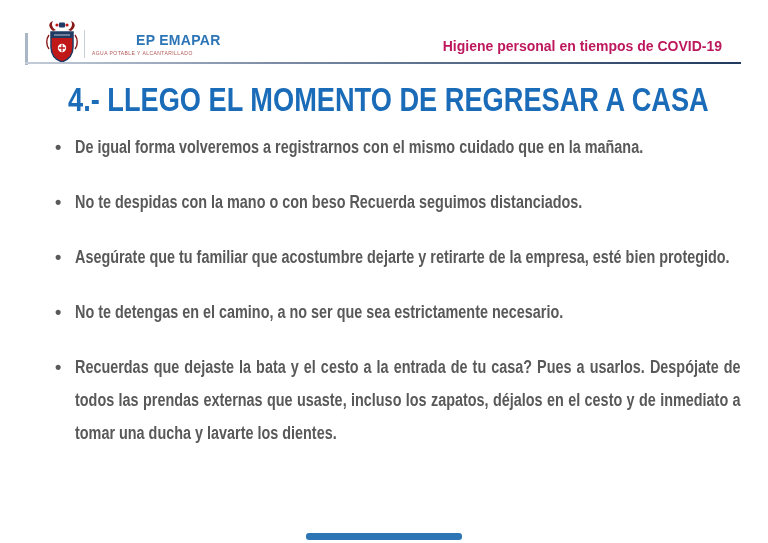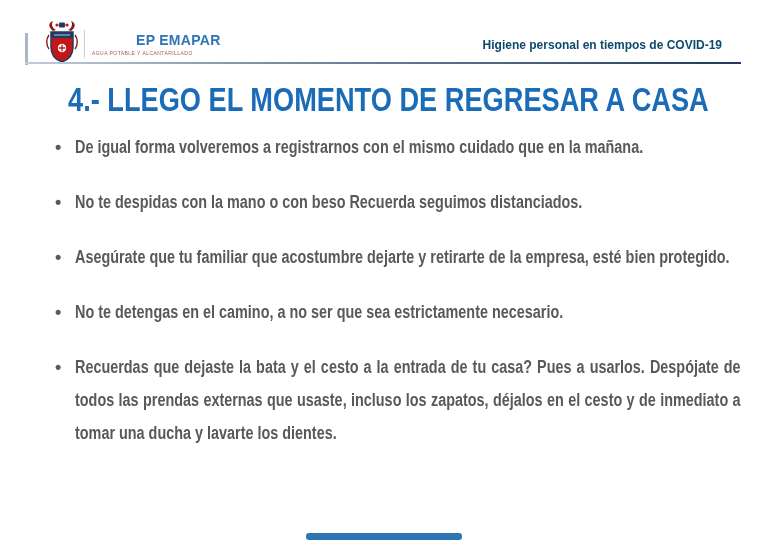--- a/index.html
+++ b/index.html
@@ -29,21 +29,21 @@
   .logo-name {
     font-size:14px; font-weight:bold; color:#2e75b6; letter-spacing:0.3px;
     line-height:16px;
     padding-left:44px;
   }
   .logo-tagline {
     font-size:5px; color:#b05555; letter-spacing:0.45px; margin-top:2px;
   }
   .header-topic {
     position:absolute; right:46px; top:38px;
-    font-size:12px; font-weight:bold; color:#0c4a6e;
+    font-size:14px; font-weight:bold; color:#be185d;
     white-space:nowrap;
     margin-left:30px;
   }
 
   
   .slide-title {
     position:absolute; left:68px; top:80px;
     font-size:34px; font-weight:bold; color:#1b6cb8;
     white-space:nowrap;
     transform:scaleX(0.8); transform-origin:0 50%;

